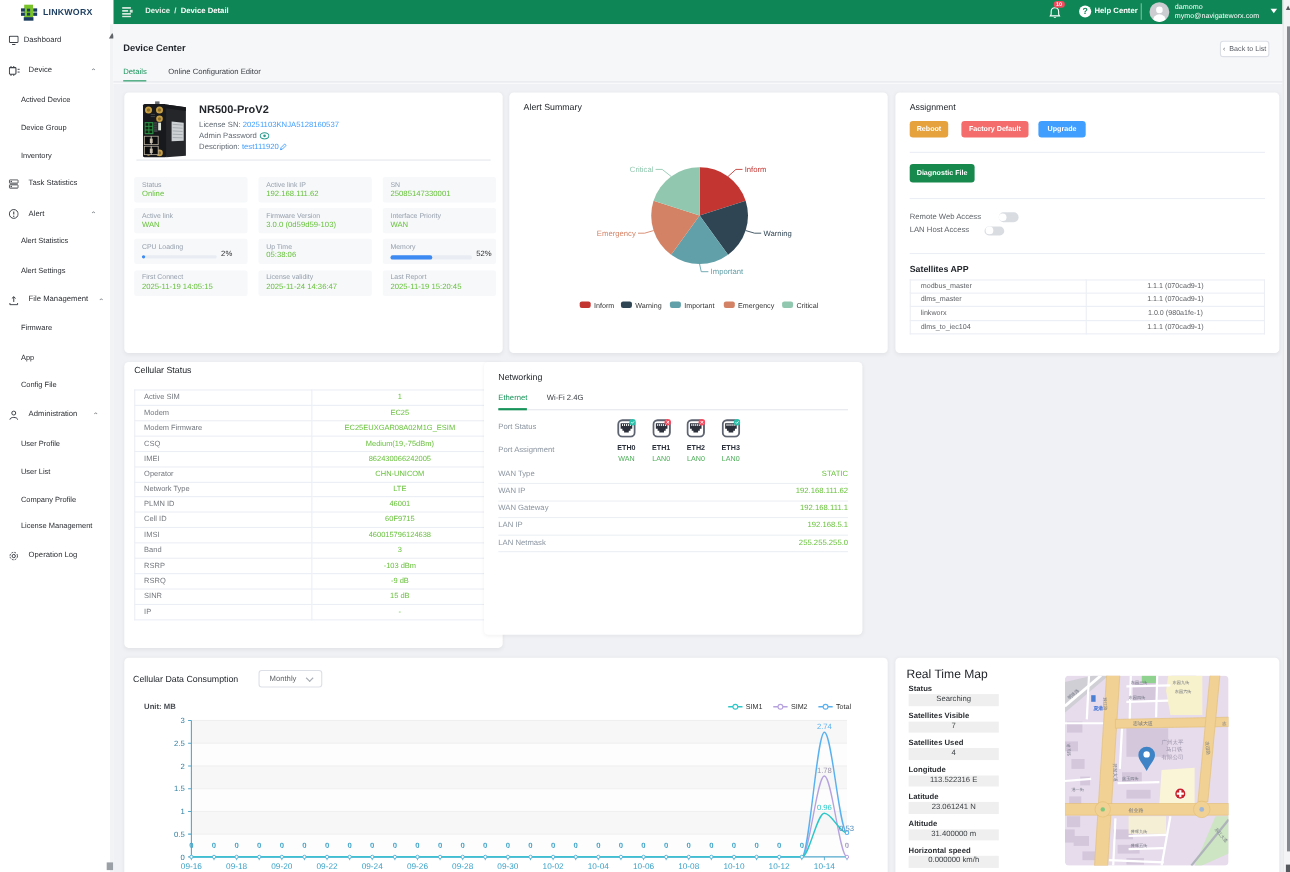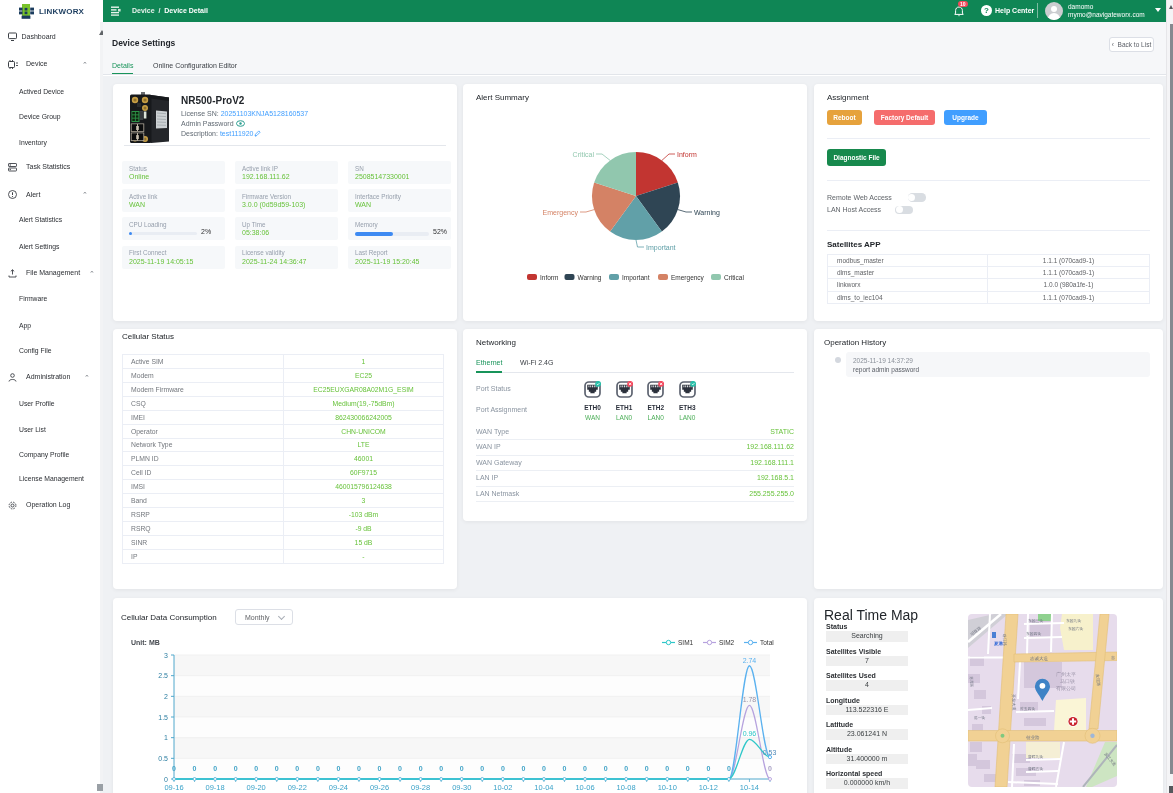--- a/index.html
+++ b/index.html
@@ -137,21 +137,21 @@
   <div class="abs m2" style="left:19px;top:475px">License Management</div>
 
   <svg class="abs" style="left:8px;top:500.5px" width="9" height="9" viewBox="0 0 9 9">
         <circle cx="4.5" cy="4.5" r="1.5" fill="none" stroke="#3c4046" stroke-width="0.9"></circle>
         <circle cx="4.5" cy="4.5" r="3.4" fill="none" stroke="#3c4046" stroke-width="0.9" stroke-dasharray="1.6 1.1"></circle>
       </svg>
   <div class="abs m1" style="left:26px;top:501px">Operation Log</div>
 </div>
 
 <div class="abs" style="left:103px;top:22px;width:1063px;height:53px;background:#f6f7f9;border-bottom:1px solid #e2e5ea"></div>
-<div class="abs" style="left:112px;top:38px;font-size:8.5px;font-weight:bold;color:#1f2329">Device Settings</div>
+<div class="abs" style="left:112px;top:38px;font-size:8.5px;font-weight:bold;color:#1f2329">Device Center</div>
 <div class="abs" style="left:112px;top:62px;font-size:7px;color:#18945a">Details</div>
 <div class="abs" style="left:112px;top:72.5px;width:21px;height:1.6px;background:#18945a"></div>
 <div class="abs" style="left:153px;top:62px;font-size:7px;color:#3c4046">Online Configuration Editor</div>
 <div class="abs" style="left:1109px;top:37px;width:45px;height:15px;background:#fff;border:1px solid #dcdfe6;border-radius:3px;font-size:6.5px;color:#5a5e66;text-align:center;line-height:13.5px">‹ &nbsp;Back to List</div>
 
 <div class="abs" style="left:103px;top:76px;width:1063px;height:717px;background:#eff1f4"></div>
 
 <div class="card" style="left:113px;top:84px;width:344px;height:237px">
 
   <svg class="abs" style="left:14px;top:8px" width="46" height="53" viewBox="0 0 46 53">
@@ -411,21 +411,21 @@
             <td>15 dB</td>
           </tr>
     <tr>
             <td>IP</td>
             <td>-</td>
           </tr>
   </tbody>
       </table>
 </div>
 
-<div class="card" style="left:463px;top:329px;width:344px;height:192px">
+<div class="card" style="left:440px;top:329px;width:344px;height:248px">
   <div class="ctitle" style="left:13px;top:9px">Networking</div>
   <div class="abs" style="left:13px;top:30px;font-size:7px;color:#18945a">Ethernet</div>
   <div class="abs" style="left:57px;top:30px;font-size:7px;color:#3c4046">Wi-Fi 2.4G</div>
   <div class="abs" style="left:13px;top:42px;width:26px;height:1.6px;background:#18945a;z-index:2"></div>
   <div class="abs" style="left:13px;top:42.8px;width:318px;height:1px;background:#e4e7ed"></div>
   <div class="abs" style="left:13px;top:56px;font-size:7px;color:#8a94a0">Port Status</div>
   <div class="abs" style="left:13px;top:77px;font-size:7px;color:#8a94a0">Port Assignment</div>
 
   <div class="port" style="left:121px">
         <svg width="17" height="17" viewBox="0 0 20 20">
@@ -511,28 +511,20 @@
   <div class="nrow" style="top:142px">
         <span>LAN IP</span>
         <b>192.168.5.1</b>
       </div>
   <div class="nrow" style="top:157.5px">
         <span>LAN Netmask</span>
         <b>255.255.255.0</b>
       </div>
 </div>
 
-<div class="card" style="left:814px;top:329px;width:349px;height:260px">
-  <div class="ctitle" style="left:10px;top:9px">Operation History</div>
-  <div class="abs" style="left:21px;top:27.5px;width:6px;height:6px;border-radius:50%;background:#d4d8df"></div>
-  <div class="abs" style="left:32px;top:23px;width:304px;height:25px;background:#f6f7f9;border-radius:3px">
-    <div class="abs" style="left:7px;top:4.5px;font-size:6.5px;color:#8a9099">2025-11-19 14:37:29</div>
-    <div class="abs" style="left:7px;top:13.5px;font-size:6.5px;color:#5a5e66">report admin password</div>
-  </div>
-</div>
 
 <div class="card" style="left:113px;top:598px;width:694px;height:210px">
   <div class="ctitle" style="left:8px;top:15px">Cellular Data Consumption</div>
   <div class="abs" style="left:122px;top:11px;width:58px;height:16px;border:1px solid #dcdfe6;border-radius:3px;background:#fff">
     <div class="abs" style="left:9px;top:4px;font-size:7px;color:#606266">Monthly</div>
     <div class="abs" style="left:43px;top:4px;width:5px;height:5px;border-right:1.2px solid #a8adb5;border-bottom:1.2px solid #a8adb5;transform:rotate(45deg)"></div>
   </div>
   <svg class="abs" style="left:0;top:0" width="694" height="210" viewBox="0 0 694 210">
 <rect x="61" y="57.00" width="596" height="20.67" fill="#f7f7f7"></rect>
 <rect x="61" y="77.67" width="596" height="20.67" fill="#fdfdfd"></rect>
@@ -680,21 +672,21 @@
 <circle cx="596.5" cy="44.5" r="2.2" fill="#fff" stroke="#b6a2de" stroke-width="1"></circle>
 <text x="606" y="47" font-size="6.5" fill="#333">SIM2</text>
 <line x1="631" y1="44.5" x2="644" y2="44.5" stroke="#5ab1ef" stroke-width="1.2"></line>
 <circle cx="637.5" cy="44.5" r="2.2" fill="#fff" stroke="#5ab1ef" stroke-width="1"></circle>
 <text x="647" y="47" font-size="6.5" fill="#333">Total</text>
 <text x="18" y="47" font-size="7" font-weight="bold" fill="#464a50">Unit: MB</text>
 </svg>
 </div>
 
 <div class="card" style="left:814px;top:598px;width:349px;height:210px">
-  <div class="ctitle" style="left:10px;top:9px;font-size:14px">Real Time Map</div>
+  <div class="ctitle" style="left:10px;top:9px;font-size:11px">Real Time Map</div>
   <div class="abs" style="left:12px;top:25px;font-size:7px;font-weight:bold;color:#2c2f33">Status</div>
 <div class="abs" style="left:12px;top:33px;width:82px;height:10.5px;background:#efefef;font-size:7px;color:#3c4043;text-align:center;line-height:10.5px">Searching</div>
 <div class="abs" style="left:12px;top:49.5px;font-size:7px;font-weight:bold;color:#2c2f33">Satellites Visible</div>
 <div class="abs" style="left:12px;top:57.5px;width:82px;height:10.5px;background:#efefef;font-size:7px;color:#3c4043;text-align:center;line-height:10.5px">7</div>
 <div class="abs" style="left:12px;top:74px;font-size:7px;font-weight:bold;color:#2c2f33">Satellites Used</div>
 <div class="abs" style="left:12px;top:82px;width:82px;height:10.5px;background:#efefef;font-size:7px;color:#3c4043;text-align:center;line-height:10.5px">4</div>
 <div class="abs" style="left:12px;top:98.5px;font-size:7px;font-weight:bold;color:#2c2f33">Longitude</div>
 <div class="abs" style="left:12px;top:106.5px;width:82px;height:10.5px;background:#efefef;font-size:7px;color:#3c4043;text-align:center;line-height:10.5px">113.522316 E</div>
 <div class="abs" style="left:12px;top:123px;font-size:7px;font-weight:bold;color:#2c2f33">Latitude</div>
 <div class="abs" style="left:12px;top:131px;width:82px;height:10.5px;background:#efefef;font-size:7px;color:#3c4043;text-align:center;line-height:10.5px">23.061241 N</div>

